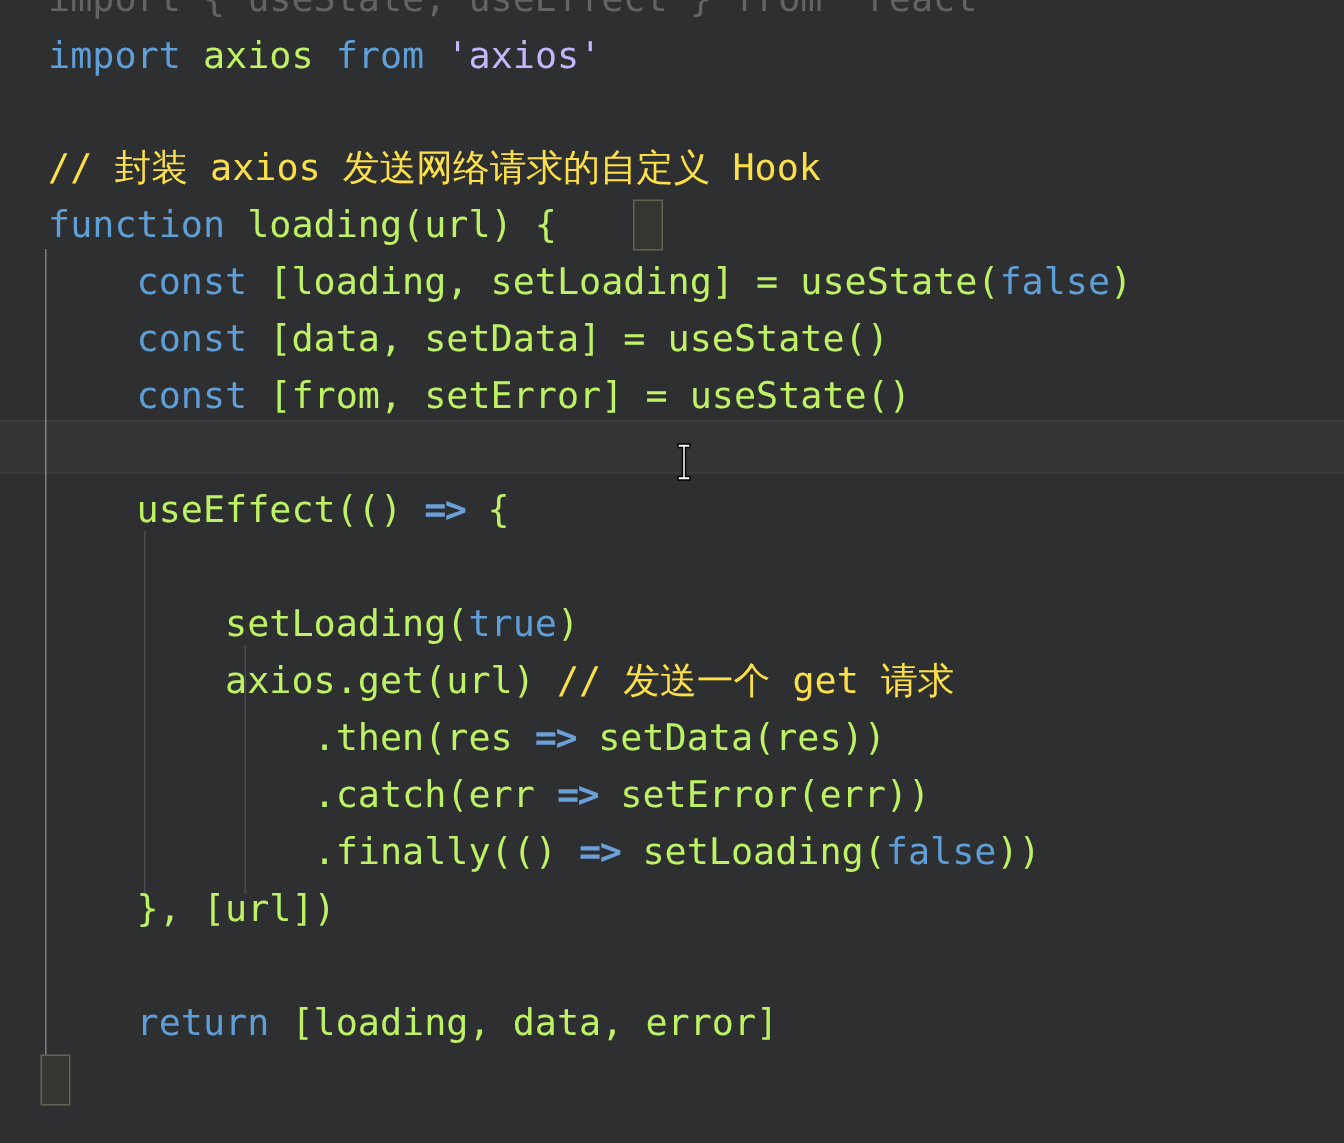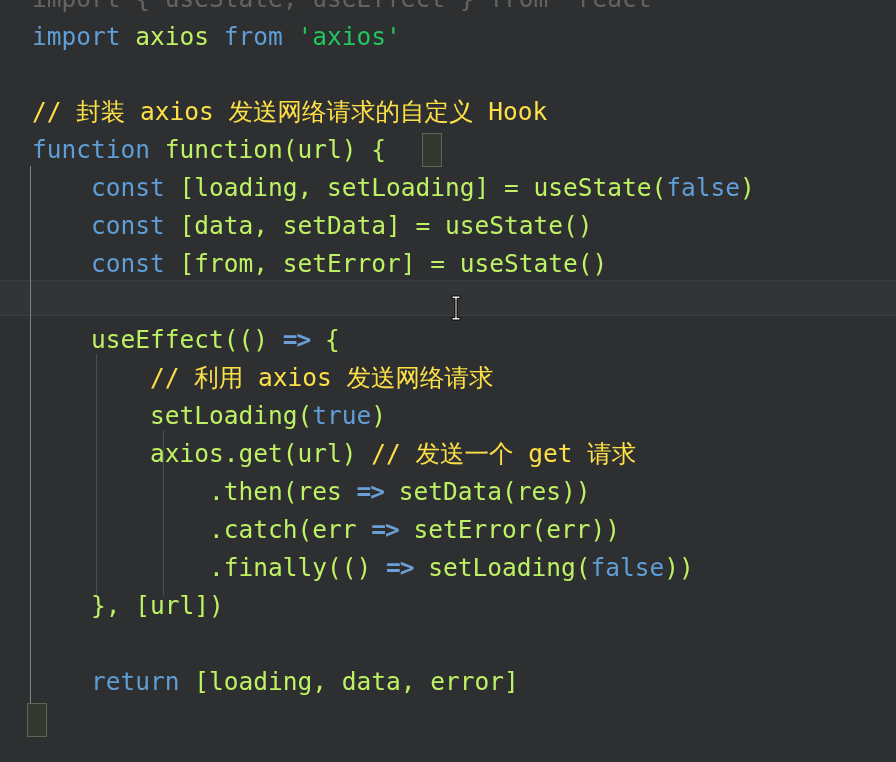--- a/index.html
+++ b/index.html
@@ -55,21 +55,21 @@
     line-height: 38px;
     white-space: pre;
     font-size: 24.5px;
     letter-spacing: 0px;
     color: #d8d8d2;
   }
 
   
   .kw       { color: #5f9ed6; }
   .plain    { color: #bef264; }
-  .str      { color: #22c55e; text-align: right; }
+  .str      { color: #c4b5fd; text-align: right; }
   .cmt      { color: #fde047; }
   .arrow    { color: #6a9fd8; font-weight: bold; letter-spacing: -1px; }
 
   
   .clipped {
     position: absolute;
     left: 0;
     top: -20px;
     width: 896px;
     height: 38px;
@@ -109,27 +109,27 @@
   <div id="indent-guides">
       <div class="indent-guide active" style="left: 30px; top: 166px; height: 549px; background: rgb(125, 130, 135);"></div>
       <div class="indent-guide" style="left: 96px; top: 354px; height: 242px; background: rgb(74, 77, 80);"></div>
       <div class="indent-guide" style="left: 163px; top: 430px; height: 166px; background: rgb(74, 77, 80);"></div>
     </div>
 
   <div id="code-lines">
       <div class="code-line" style="top: 18px; padding-left: 32px;"><span class="kw">import</span><span class="plain"> </span><span class="plain">axios</span><span class="plain"> </span><span class="kw">from</span><span class="plain"> </span><span class="str">'axios'</span></div>
       <div class="code-line" style="top: 56px; padding-left: 32px;"></div>
       <div class="code-line" style="top: 93px; padding-left: 32px;"><span class="cmt">// 封装 axios 发送网络请求的自定义 Hook</span></div>
-      <div class="code-line" style="top: 131px; padding-left: 32px;"><span class="kw">function</span><span class="plain"> function(url) </span><span class="plain">{</span></div>
+      <div class="code-line" style="top: 131px; padding-left: 32px;"><span class="kw">function</span><span class="plain"> loading(url) </span><span class="plain">{</span></div>
       <div class="code-line" style="top: 169px; padding-left: 32px;"><span class="plain">    </span><span class="kw">const</span><span class="plain"> [loading, setLoading] = useState(</span><span class="kw">false</span><span class="plain">)</span></div>
       <div class="code-line" style="top: 207px; padding-left: 32px;"><span class="plain">    </span><span class="kw">const</span><span class="plain"> [data, setData] = useState()</span></div>
       <div class="code-line" style="top: 245px; padding-left: 32px;"><span class="plain">    </span><span class="kw">const</span><span class="plain"> [from, setError] = useState()</span></div>
       <div class="code-line" style="top: 283px; padding-left: 32px;"></div>
       <div class="code-line" style="top: 321px; padding-left: 32px;"><span class="plain">    useEffect(() </span><span class="arrow">=&gt;</span><span class="plain"> {</span></div>
-      <div class="code-line" style="top: 359px; padding-left: 32px;"><span class="plain">        </span><span class="cmt">// 利用 axios 发送网络请求</span></div>
+      <div class="code-line" style="top: 359px; padding-left: 32px;"><span class="plain">        </span></div>
       <div class="code-line" style="top: 397px; padding-left: 32px;"><span class="plain">        setLoading(</span><span class="kw">true</span><span class="plain">)</span></div>
       <div class="code-line" style="top: 435px; padding-left: 32px;"><span class="plain">        axios.get(url) </span><span class="cmt">// 发送一个 get 请求</span></div>
       <div class="code-line" style="top: 473px; padding-left: 32px;"><span class="plain">            .then(res </span><span class="arrow">=&gt;</span><span class="plain"> setData(res))</span></div>
       <div class="code-line" style="top: 511px; padding-left: 32px;"><span class="plain">            .catch(err </span><span class="arrow">=&gt;</span><span class="plain"> setError(err))</span></div>
       <div class="code-line" style="top: 549px; padding-left: 32px;"><span class="plain">            .finally(() </span><span class="arrow">=&gt;</span><span class="plain"> setLoading(</span><span class="kw">false</span><span class="plain">))</span></div>
       <div class="code-line" style="top: 587px; padding-left: 32px;"><span class="plain">    }, [url])</span></div>
       <div class="code-line" style="top: 625px; padding-left: 32px;"></div>
       <div class="code-line" style="top: 663px; padding-left: 32px;"><span class="plain">    </span><span class="kw">return</span><span class="plain"> [loading, data, error]</span></div>
       <div class="code-line" style="top: 701px; padding-left: 32px;"><span class="plain">}</span></div>
     </div>

